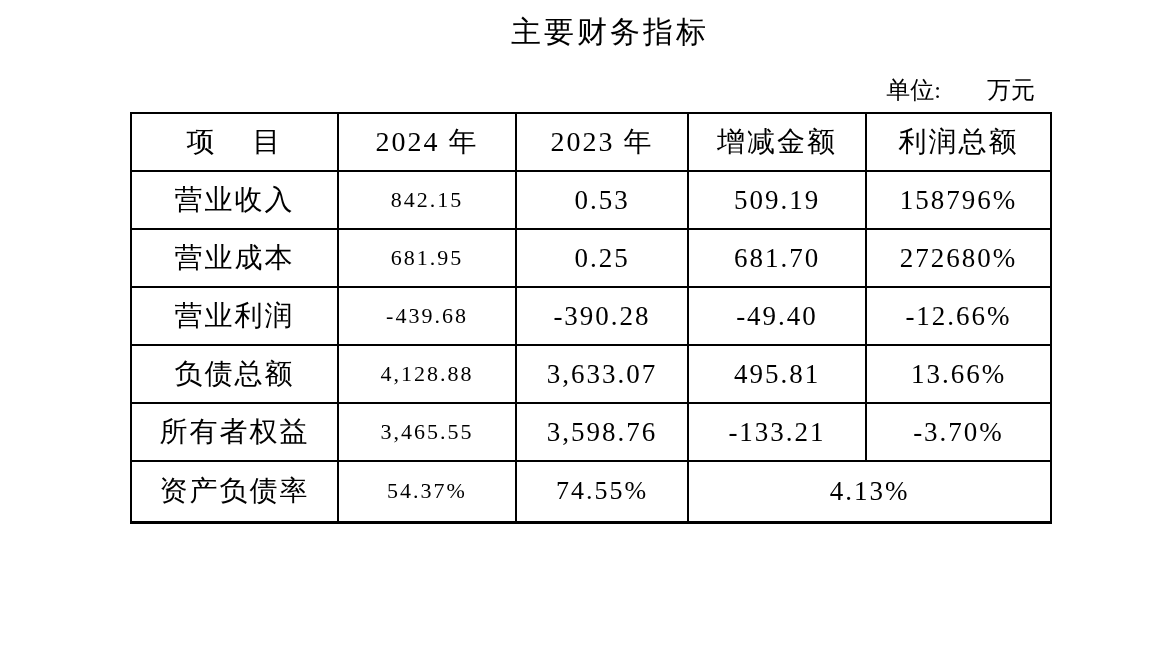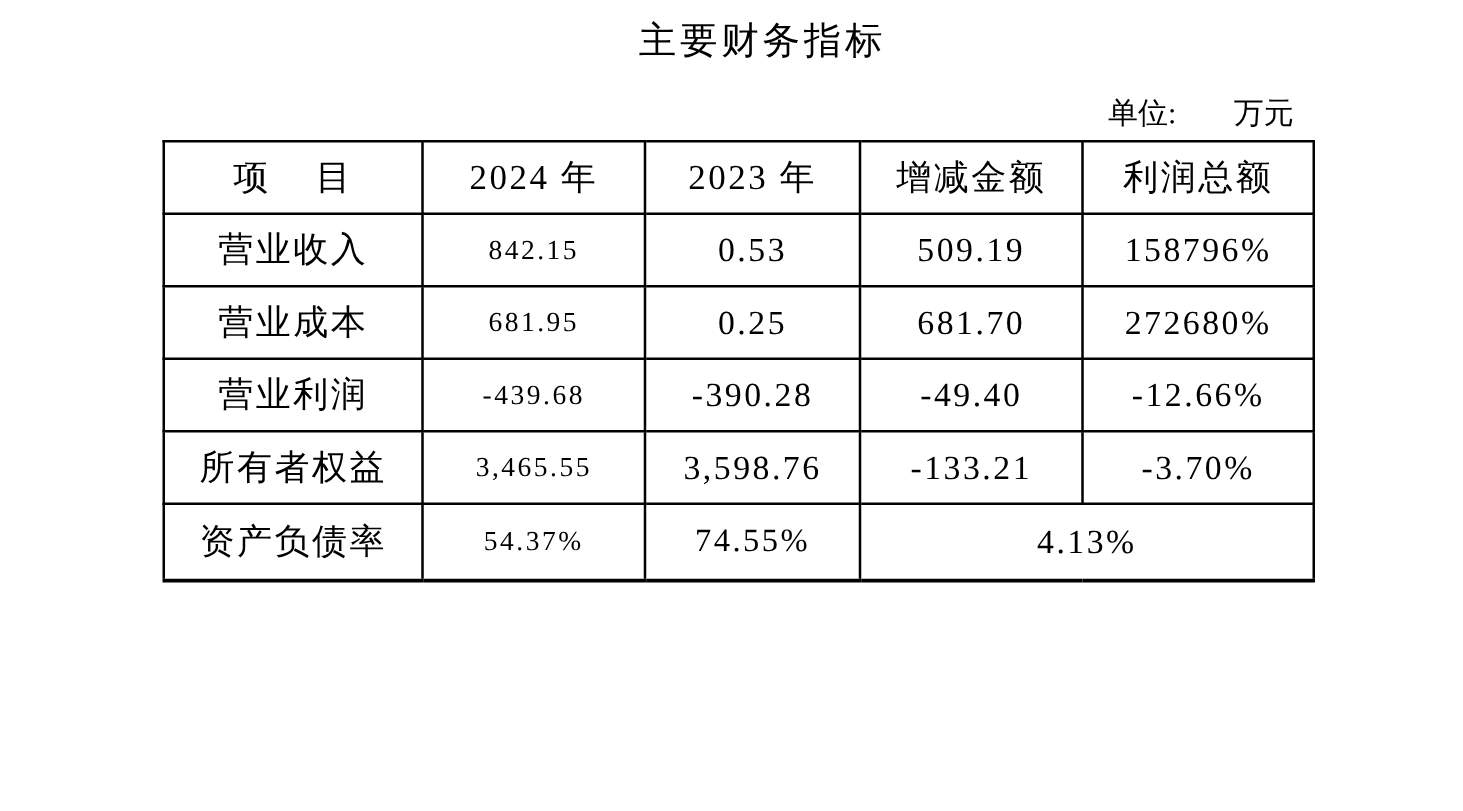--- a/index.html
+++ b/index.html
@@ -99,20 +99,27 @@
     <tr class="data-row">
       <td class="cn">营业利润</td>
       <td class="num-sm">-439.68</td>
       <td class="num">-390.28</td>
       <td class="num">-49.40</td>
       <td class="num">-12.66%</td>
     </tr>
 
 
 
+    <tr class="data-row">
+      <td class="cn">负债总额</td>
+      <td class="num-sm">4,128.88</td>
+      <td class="num">3,633.07</td>
+      <td class="num">495.81</td>
+      <td class="num">13.66%</td>
+    </tr>
 
     <tr class="data-row">
       <td class="cn">所有者权益</td>
       <td class="num-sm">3,465.55</td>
       <td class="num">3,598.76</td>
       <td class="num">-133.21</td>
       <td class="num">-3.70%</td>
     </tr>
 
     <tr class="last-row">

